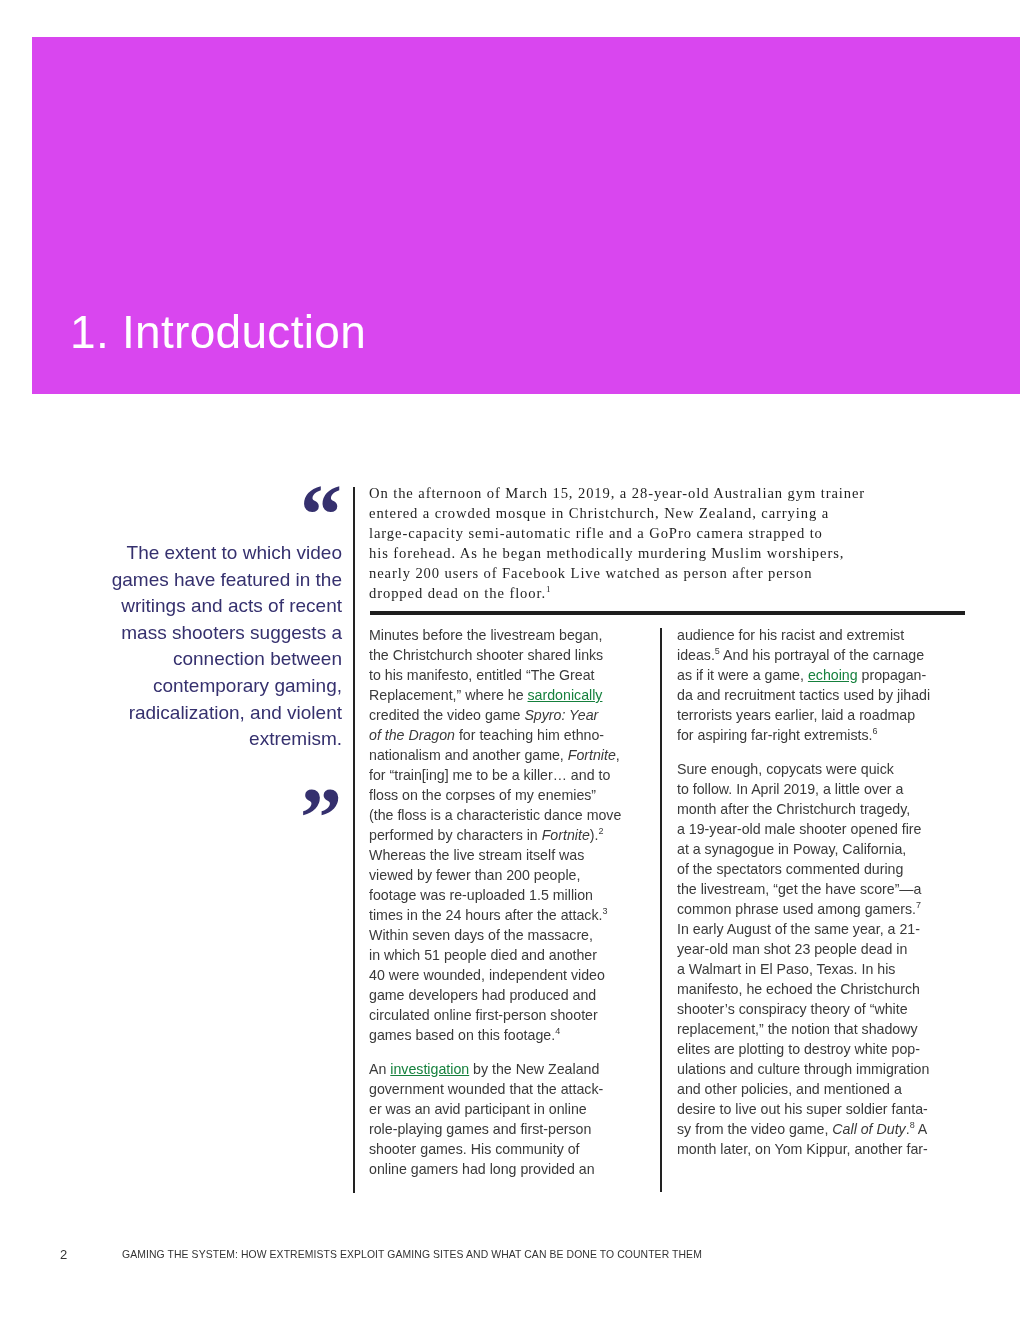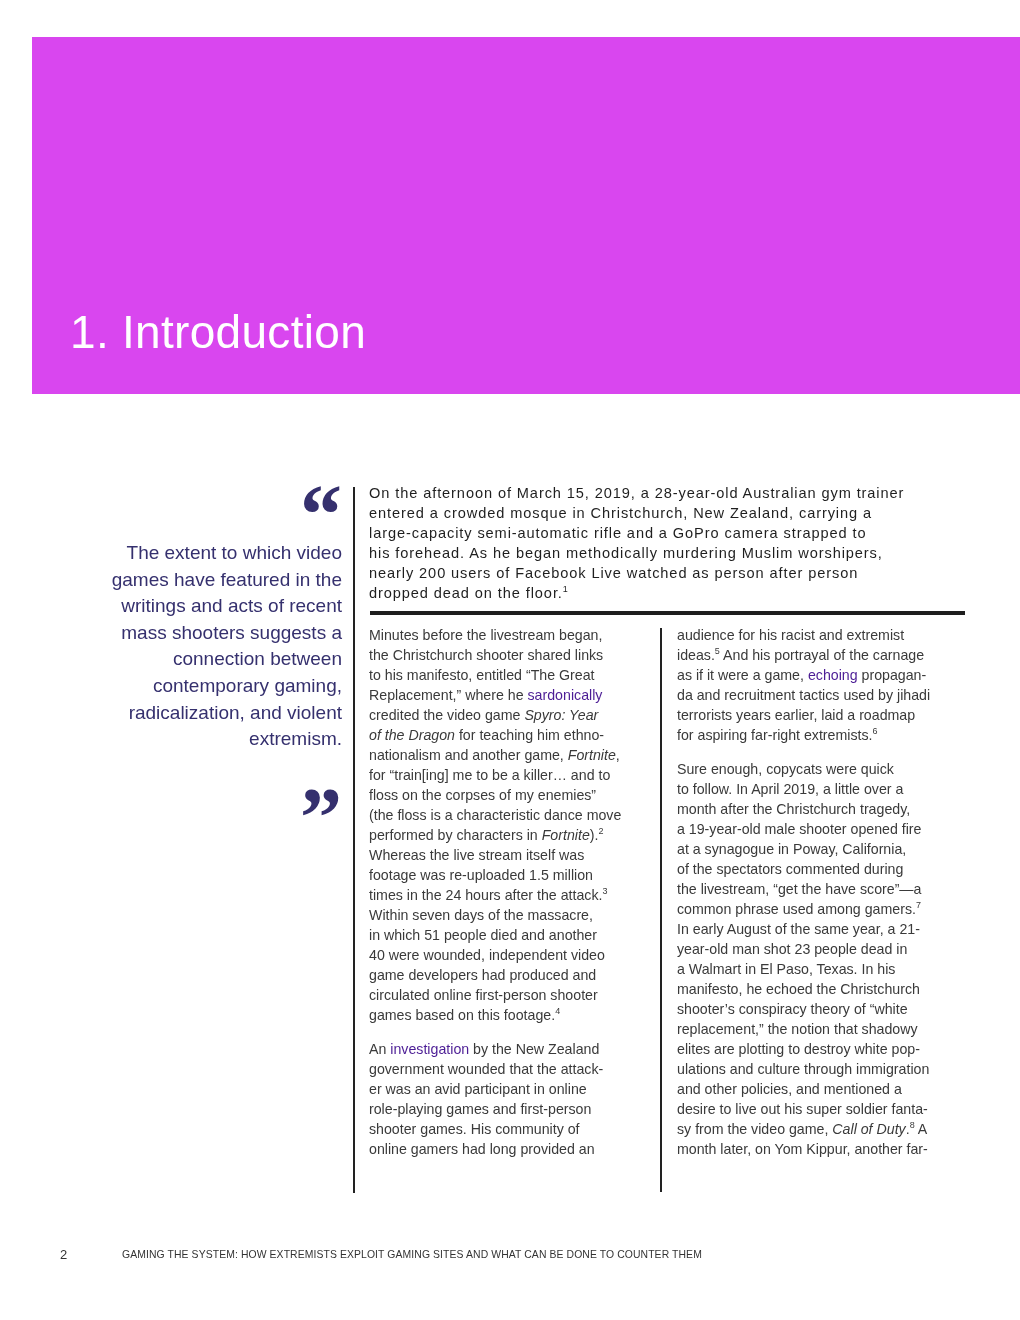--- a/index.html
+++ b/index.html
@@ -20,30 +20,30 @@
     .quote-text { margin: 10px 0 0 0; color: #35306e; font-size: 19px; line-height: 26.6px;
                   font-family: "Liberation Sans", sans-serif; }
     .quote-close { margin-top: 22px; height: 38px; padding-top: 18px; }
 
     .vrule-left { position: absolute; left: 353px; top: 487px; width: 2px; height: 706px; background: #222; }
     .vrule-mid { position: absolute; left: 660px; top: 628px; width: 2px; height: 564px; background: #222; }
     .hrule { position: absolute; left: 370px; top: 611px; width: 595px; height: 4px; background: #1e1e1e; }
 
     .lead { position: absolute; left: 369px; top: 483px; width: 600px; margin: 0;
             font-size: 14.6px; line-height: 20px; color: #1f1f1f; letter-spacing: 0.9px;
-            font-family: Liberation Sans, sans-serif; }
+            font-family: Liberation Serif, serif; }
     .lead .line { display: block; white-space: nowrap; }
 
     .col { position: absolute; top: 625px; font-size: 14.2px; line-height: 20px; color: #3a3a3a;
            font-family: "Liberation Sans", sans-serif; }
     .col-left { left: 369px; width: 285px; }
     .col-right { left: 677px; width: 295px; }
     .col p { margin: 0 0 14px 0; }
     .col .line { display: block; white-space: nowrap; }
-    .link { color: #4c1d95; }
+    .link { color: #15803d; text-decoration: underline; }
     sup { font-size: 9px; line-height: 0; vertical-align: 6px; }
 
     .footer { position: absolute; top: 1247px; left: 0; width: 1020px; }
     .page-number { position: absolute; left: 60px; top: 0; font-size: 13px; color: #333; }
     .running-title { position: absolute; left: 122px; top: 2px; font-size: 10.4px; color: #333;
                      letter-spacing: 0.1px; white-space: nowrap; }
   </style>
 </head>
 <body>
 
@@ -77,20 +77,21 @@
     <span class="line">to his manifesto, entitled “The Great</span>
     <span class="line"><span>Replacement,” where he </span><span class="link">sardonically</span></span>
     <span class="line"><span>credited the video game </span><em>Spyro: Year</em></span>
     <span class="line"><em>of the Dragon</em><span> for teaching him ethno-</span></span>
     <span class="line"><span>nationalism and another game, </span><em>Fortnite</em><span>,</span></span>
     <span class="line">for “train[ing] me to be a killer… and to</span>
     <span class="line">floss on the corpses of my enemies”</span>
     <span class="line">(the floss is a characteristic dance move</span>
     <span class="line"><span>performed by characters in </span><em>Fortnite</em><span>).</span><sup>2</sup></span>
     <span class="line">Whereas the live stream itself was</span>
+    <span class="line">viewed by fewer than 200 people,</span>
     <span class="line">footage was re-uploaded 1.5 million</span>
     <span class="line"><span>times in the 24 hours after the attack.</span><sup>3</sup></span>
     <span class="line">Within seven days of the massacre,</span>
     <span class="line">in which 51 people died and another</span>
     <span class="line">40 were wounded, independent video</span>
     <span class="line">game developers had produced and</span>
     <span class="line">circulated online first-person shooter</span>
     <span class="line"><span>games based on this footage.</span><sup>4</sup></span>
   </p>
   <p>

